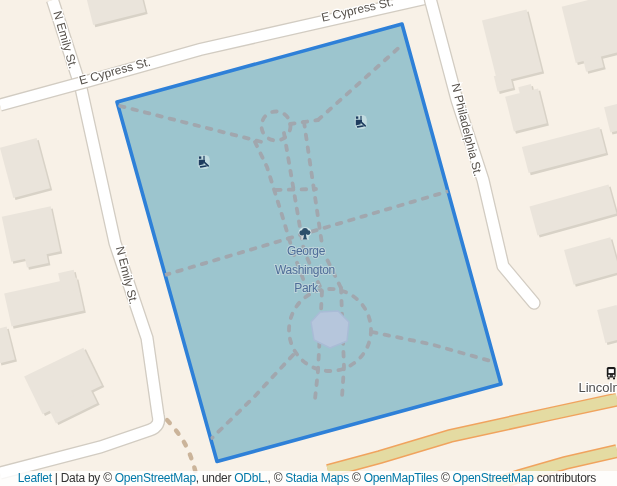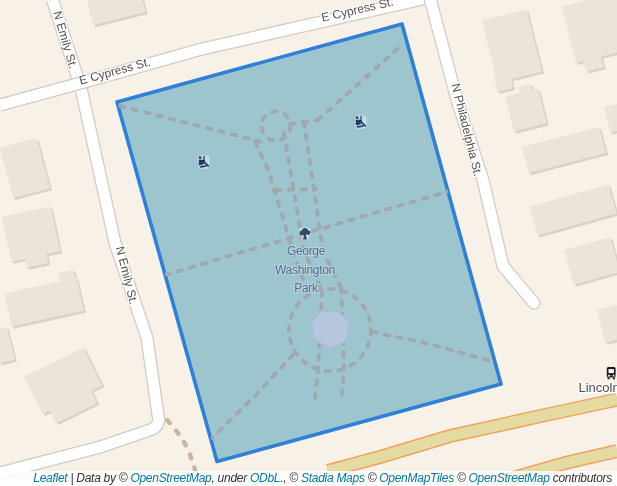--- a/index.html
+++ b/index.html
@@ -1,17 +1,17 @@
 <!DOCTYPE html>
 <html><head>
 <meta charset="utf-8">
 <style>
 html,body{margin:0;padding:0;}
 #map{position:relative;width:617px;height:486px;overflow:hidden;background:#f8f1e7;font-family:"Liberation Sans",sans-serif;}
-.attr{position:absolute;left:0;right:0;bottom:0;height:15px;background:rgba(255,255,255,0.82);font-size:12px;line-height:15px;text-align:right;padding-right:5px;color:#333;white-space:nowrap;letter-spacing:-0.28px;font-style:italic;}
+.attr{position:absolute;left:0;right:0;bottom:0;height:15px;background:rgba(255,255,255,0.82);font-size:12px;line-height:15px;text-align:right;padding-right:21px;color:#333;white-space:nowrap;letter-spacing:-0.28px;}
 .attr a{color:#0078A8;text-decoration:none;}
 #map svg{transform:translateZ(0);will-change:transform;}
 </style>
 </head>
 <body>
 <div id="map">
 <svg width="617" height="486" viewBox="0 0 617 486">
 <defs>
 <clipPath id="parkclip">
           <polygon points="117,102 402,24 501,384 217,461.5"></polygon>

